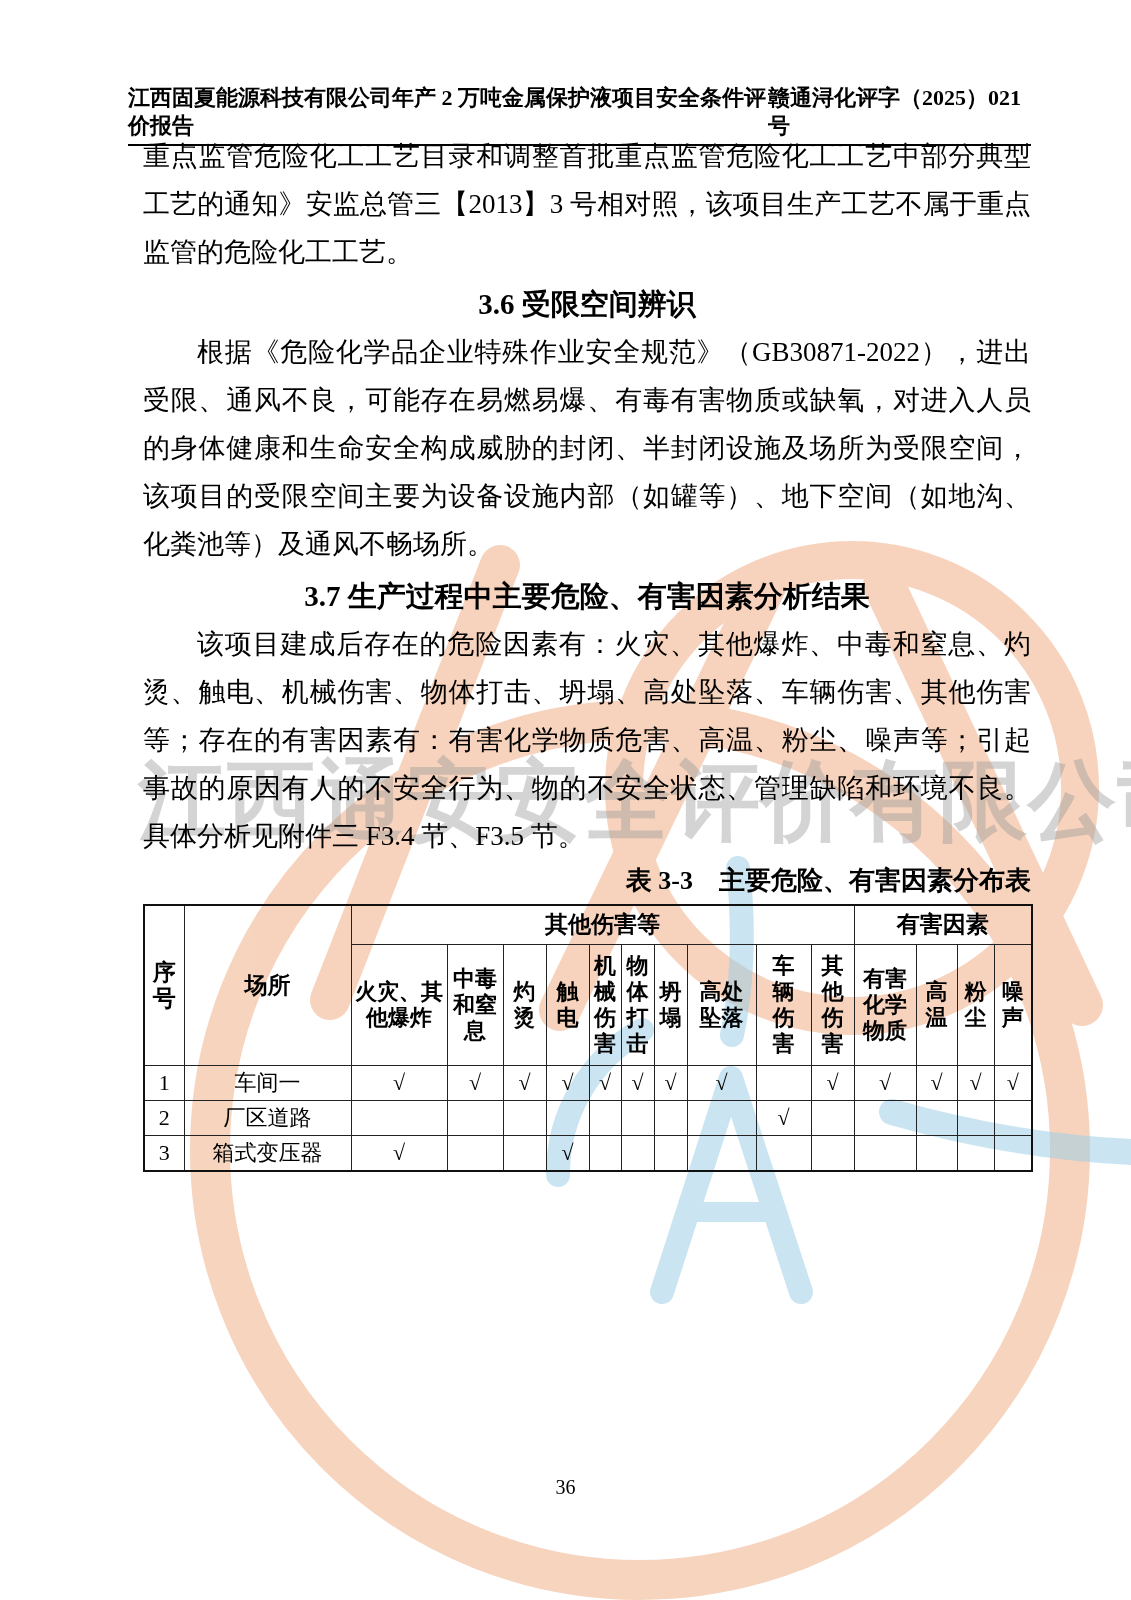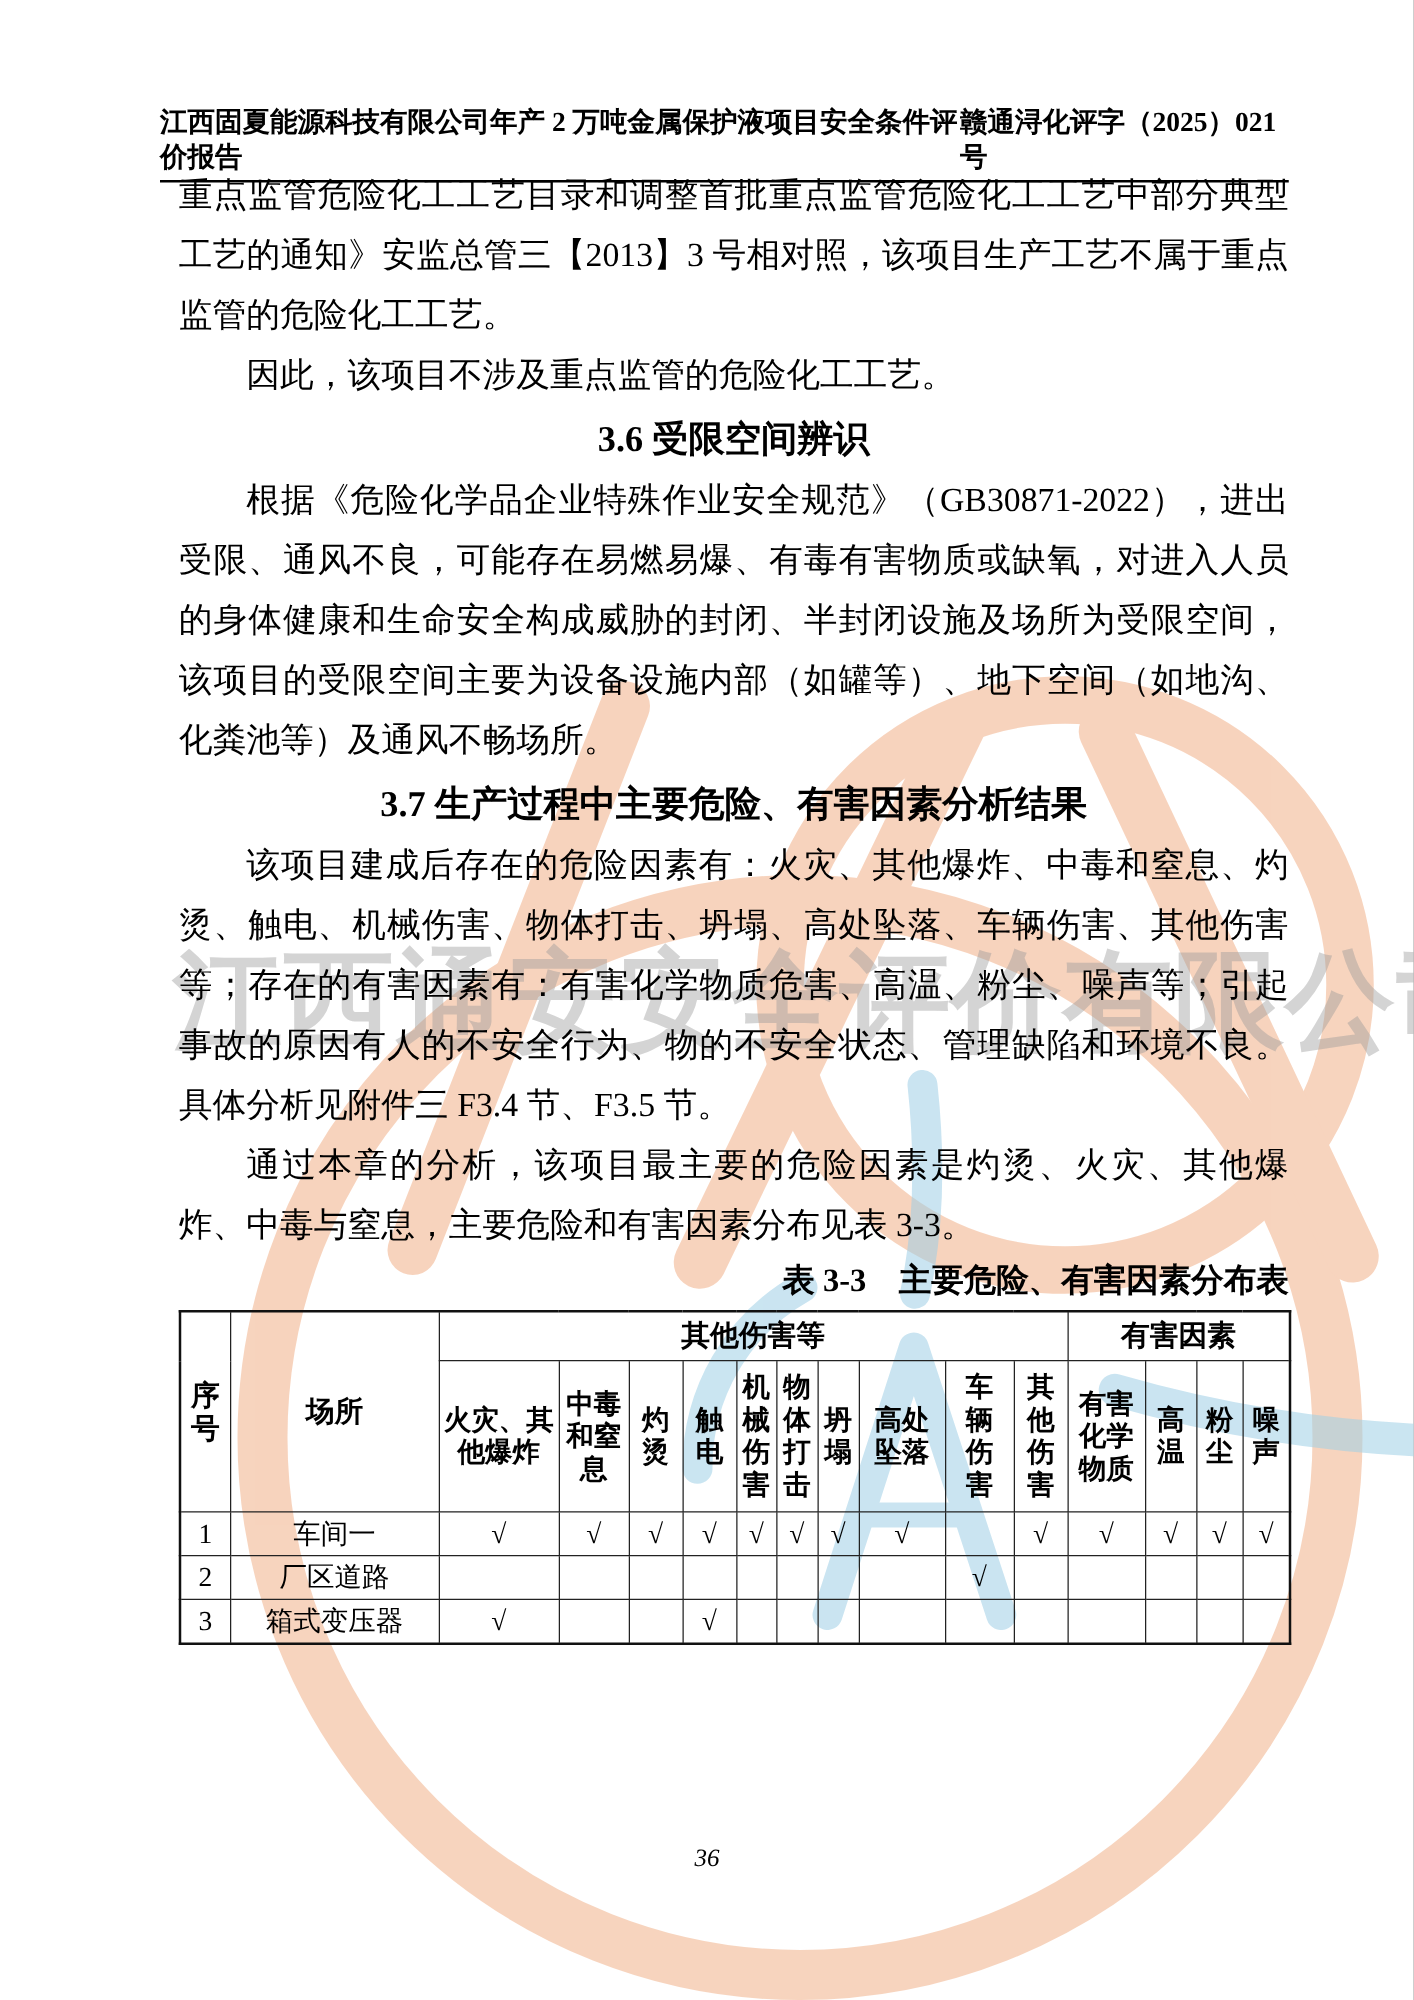--- a/index.html
+++ b/index.html
@@ -57,21 +57,21 @@
   table.dist th{font-weight:bold;white-space:pre-line;}
   tr.grp-row th{height:36px;font-size:23px;}
   tr.lbl-row th{height:118px;}
   tr.data-row td{height:32px;font-size:22px;}
   .note{
     font-size:21px;line-height:34px;margin-top:5px;text-align:left;
     padding-left:40px;text-indent:0;
   }
   .page-num{
     position:absolute;left:0;top:1476px;width:100%;
-    text-align:center;font-size:20px;z-index:1;font-style:italic;
+    text-align:center;font-size:20px;z-index:1;
   }
 </style>
 </head>
 <body>
 
 <div class="page">
 
   <div class="wm-layer">
     <svg width="1131" height="1600" viewBox="0 0 1131 1600">
       <g stroke="#F0A97E" fill="none" opacity="0.50" stroke-linecap="round">
@@ -93,26 +93,24 @@
   </div>
 
   <div class="content-layer">
     <div class="doc-header">
       <span class="hl">江西固夏能源科技有限公司年产 2 万吨金属保护液项目安全条件评价报告</span>
       <span class="hr">赣通浔化评字（2025）021 号</span>
     </div>
 
     <div class="doc-body">
       <p>重点监管危险化工工艺目录和调整首批重点监管危险化工工艺中部分典型工艺的通知》安监总管三【2013】3 号相对照，该项目生产工艺不属于重点监管的危险化工工艺。</p>
-      <p class="indent">因此，该项目不涉及重点监管的危险化工工艺。</p>
       <h2 class="sec">3.6 受限空间辨识</h2>
       <p class="indent">根据《危险化学品企业特殊作业安全规范》（GB30871-2022），进出受限、通风不良，可能存在易燃易爆、有毒有害物质或缺氧，对进入人员的身体健康和生命安全构成威胁的封闭、半封闭设施及场所为受限空间，该项目的受限空间主要为设备设施内部（如罐等）、地下空间（如地沟、化粪池等）及通风不畅场所。</p>
       <h2 class="sec">3.7 生产过程中主要危险、有害因素分析结果</h2>
       <p class="indent">该项目建成后存在的危险因素有：火灾、其他爆炸、中毒和窒息、灼烫、触电、机械伤害、物体打击、坍塌、高处坠落、车辆伤害、其他伤害等；存在的有害因素有：有害化学物质危害、高温、粉尘、噪声等；引起事故的原因有人的不安全行为、物的不安全状态、管理缺陷和环境不良。具体分析见附件三 F3.4 节、F3.5 节。</p>
-      <p class="indent">通过本章的分析，该项目最主要的危险因素是灼烫、火灾、其他爆炸、中毒与窒息，主要危险和有害因素分布见表 3-3。</p>
       <p class="tbl-title">表 3-3　主要危险、有害因素分布表</p>
 
       <table class="dist" id="dist-table">
           <colgroup>
             <col style="width: 40px;">
             <col style="width: 167px;">
             <col style="width: 96px;">
             <col style="width: 56px;">
             <col style="width: 43px;">
             <col style="width: 43px;">

